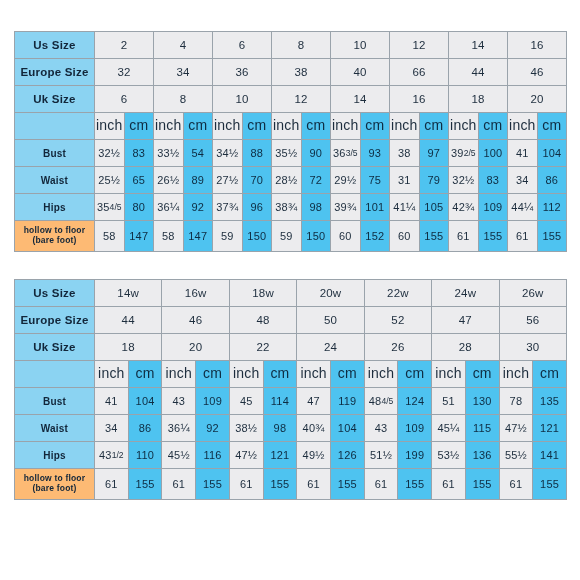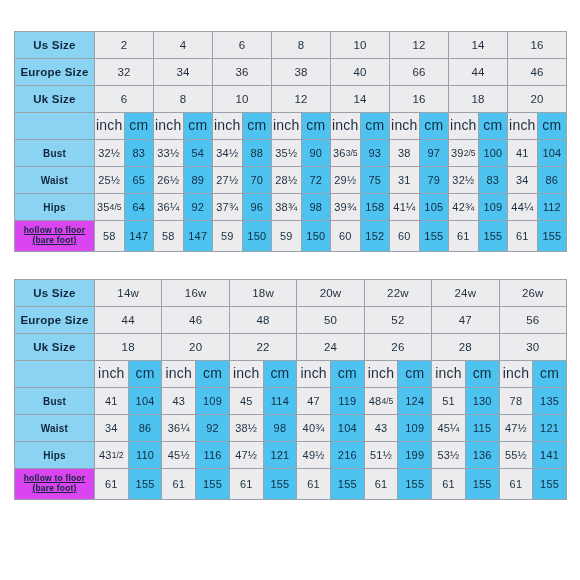--- a/index.html
+++ b/index.html
@@ -42,28 +42,27 @@
   }
   
   table.size-table td.label {
     background: #8bd3f2;
     font-weight: bold;
     font-size: 10px;
     color: #12263a;
     width: 80px;
   }
   table.size-table td.label-small {
-    background: #d946ef;
+    background: #fdba74;
     font-weight: bold;
     font-size: 8.5px;
     line-height: 1.15;
     color: #12263a;
     white-space: normal;
     padding: 2px 1px;
-    text-decoration: underline;
   }
   
   table.size-table td.label-blank {
     background: #8bd3f2;
   }
   
   table.size-table td.cm {
     background: #4ec3f0;
     color: #0e2c42;
   }
@@ -203,29 +202,29 @@
           <td class="inch">31</td>
           <td class="cm">79</td>
           <td class="inch">32½</td>
           <td class="cm">83</td>
           <td class="inch">34</td>
           <td class="cm">86</td>
         </tr>
         <tr>
           <td class="label">Hips</td>
           <td class="inch">35<span class="frac"><span class="n">4</span>/<span class="s">5</span></span></td>
-          <td class="cm">64</td>
+          <td class="cm">80</td>
           <td class="inch">36¼</td>
           <td class="cm">92</td>
           <td class="inch">37¾</td>
           <td class="cm">96</td>
           <td class="inch">38¾</td>
           <td class="cm">98</td>
           <td class="inch">39¾</td>
-          <td class="cm">158</td>
+          <td class="cm">101</td>
           <td class="inch">41¼</td>
           <td class="cm">105</td>
           <td class="inch">42¾</td>
           <td class="cm">109</td>
           <td class="inch">44¼</td>
           <td class="cm">112</td>
         </tr>
         <tr>
           <td class="label-small">hollow to floor<br>(bare foot)</td>
           <td class="inch">58</td>
@@ -352,21 +351,21 @@
         </tr>
         <tr>
           <td class="label">Hips</td>
           <td class="inch">43<span class="frac"><span class="n">1</span>/<span class="s">2</span></span></td>
           <td class="cm">110</td>
           <td class="inch">45½</td>
           <td class="cm">116</td>
           <td class="inch">47½</td>
           <td class="cm">121</td>
           <td class="inch">49½</td>
-          <td class="cm">216</td>
+          <td class="cm">126</td>
           <td class="inch">51½</td>
           <td class="cm">199</td>
           <td class="inch">53½</td>
           <td class="cm">136</td>
           <td class="inch">55½</td>
           <td class="cm">141</td>
         </tr>
         <tr>
           <td class="label-small">hollow to floor<br>(bare foot)</td>
           <td class="inch">61</td>

